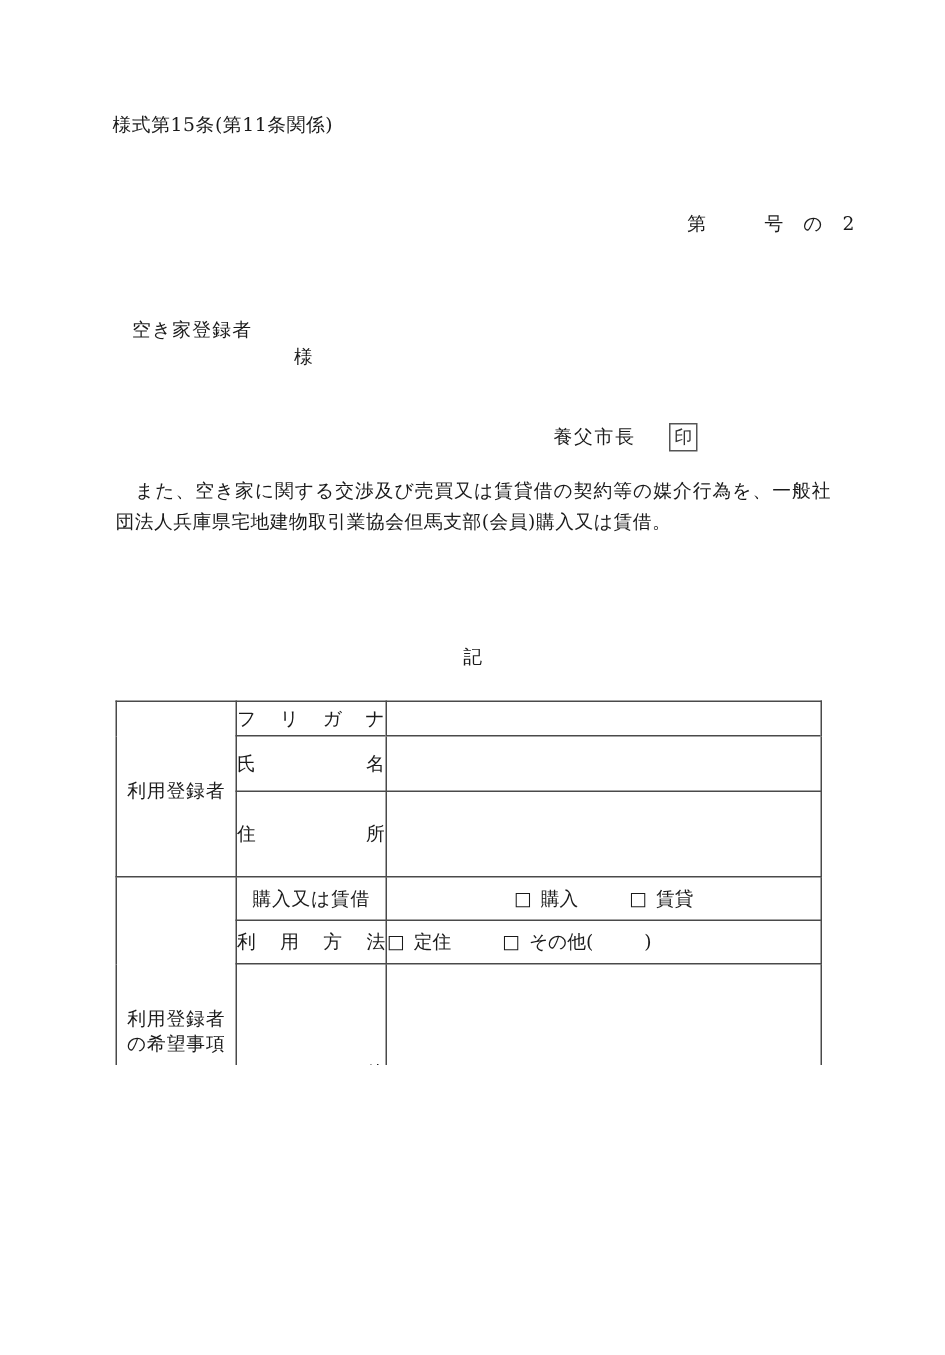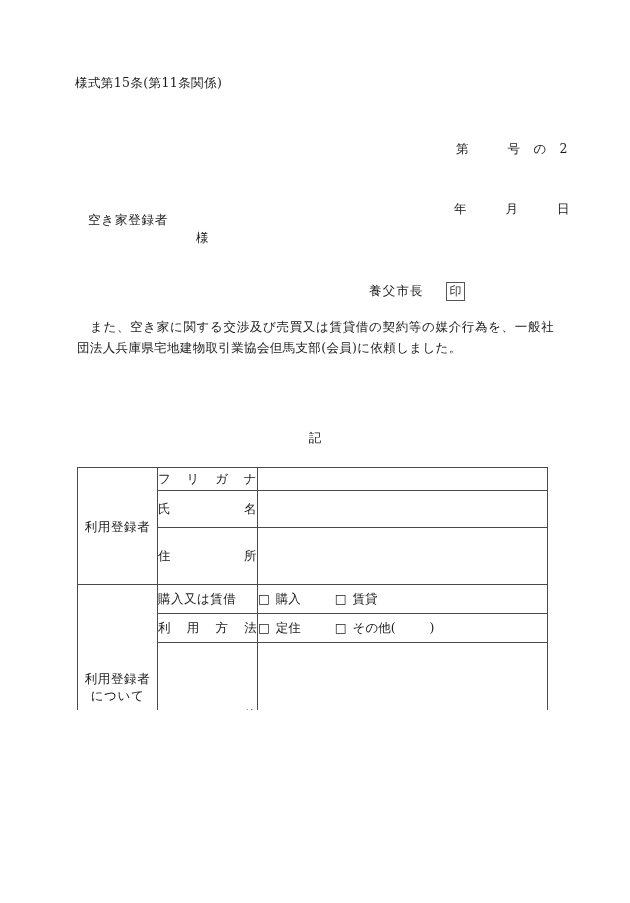--- a/index.html
+++ b/index.html
@@ -161,21 +161,21 @@
     padding: 0 10px;
   }
 
   .row-furigana td { height: 22px; }
   .row-furigana .lbl-cell,
   .row-furigana .val-cell {
     border-bottom: 1px dashed #777;
   }
   .row-name td { height: 36px; }
   .row-addr td { height: 56px; }
-  .row-buy td { height: 28px; }
+  .row-buy td { height: 28px; text-align: center; }
   .row-use td { height: 28px; }
   .row-other td { height: 145px; }
 
   .row-other .lbl-cell,
   .row-other .grp-cell {
     vertical-align: middle;
   }
   .row-other .val-cell { vertical-align: top; }
 
   .chk {
@@ -194,32 +194,31 @@
 </style>
 </head>
 <body>
 
 <div id="page">
 
   <div class="form-no">様式第15条(第11条関係)</div>
 
   <div class="doc-meta">
     <div>第　　　号　の　2</div>
-    <div>年　　　月　　　日</div>
   </div>
 
 
   <div class="addressee-label">空き家登録者</div>
   <div class="addressee-sama">様</div>
 
   <div class="issuer">養父市長</div>
   <div class="seal-box">印</div>
 
   <div class="body-block">
-    <p class="body-para">また、空き家に関する交渉及び売買又は賃貸借の契約等の媒介行為を、一般社団法人兵庫県宅地建物取引業協会但馬支部(会員)に依頼しました。</p>
+    <p class="body-para">また、空き家に関する交渉及び売買又は賃貸借の契約等の媒介行為を、一般社団法人兵庫県宅地建物取引業協会但馬支部(会員)購入又は賃借。</p>
   </div>
 
   <div class="ki">記</div>
 
   <table class="form-table">
     <colgroup>
       <col class="col-group">
       <col class="col-label">
       <col class="col-value">
     </colgroup>
@@ -251,21 +250,21 @@
             <span>住</span>
             <span>所</span>
           </span>
         </td>
         <td class="val-cell"></td>
       </tr>
 
       <tr class="row-buy">
         <td class="grp-other" rowspan="3">
           <div>利用登録者</div>
-          <div>について</div>
+          <div>の希望事項</div>
         </td>
         <td class="lbl-cell">購入又は賃借</td>
         <td class="val-cell">
           <span class="chk-item"><span class="chk">□</span><span>購入</span></span>
           <span class="chk-gap"></span>
           <span class="chk-item"><span class="chk">□</span><span>賃貸</span></span>
         </td>
       </tr>
       <tr class="row-use">
         <td class="lbl-cell">

